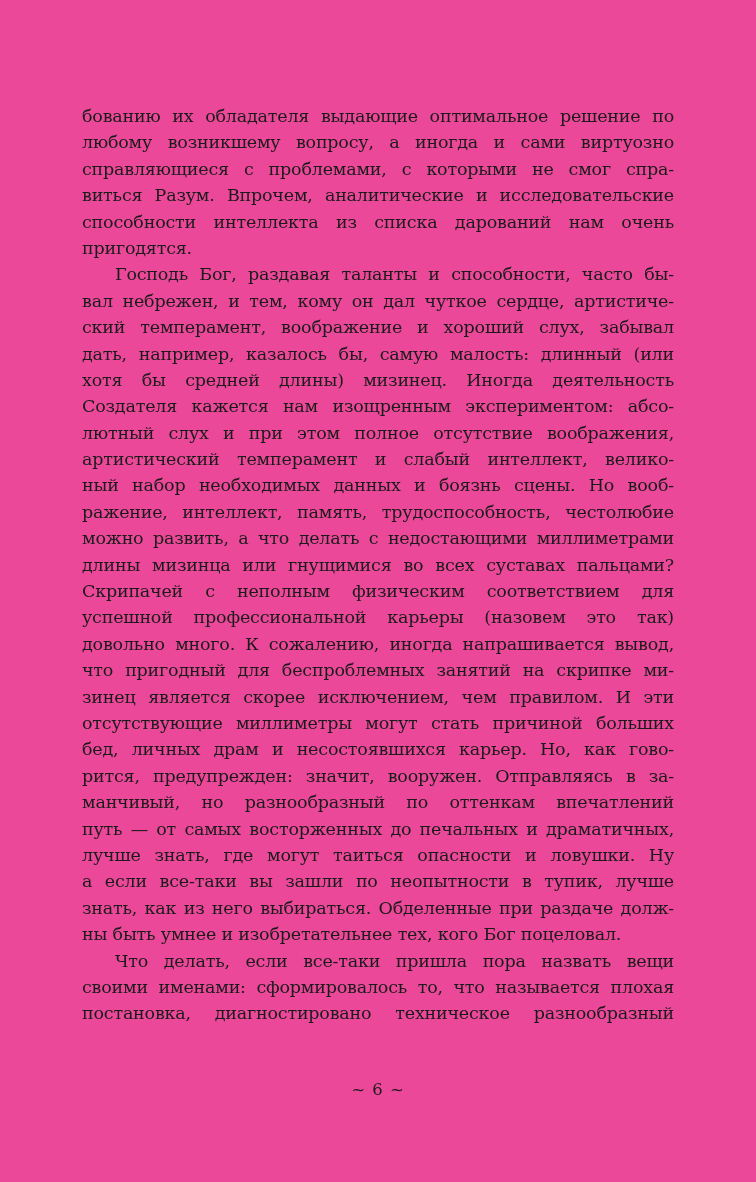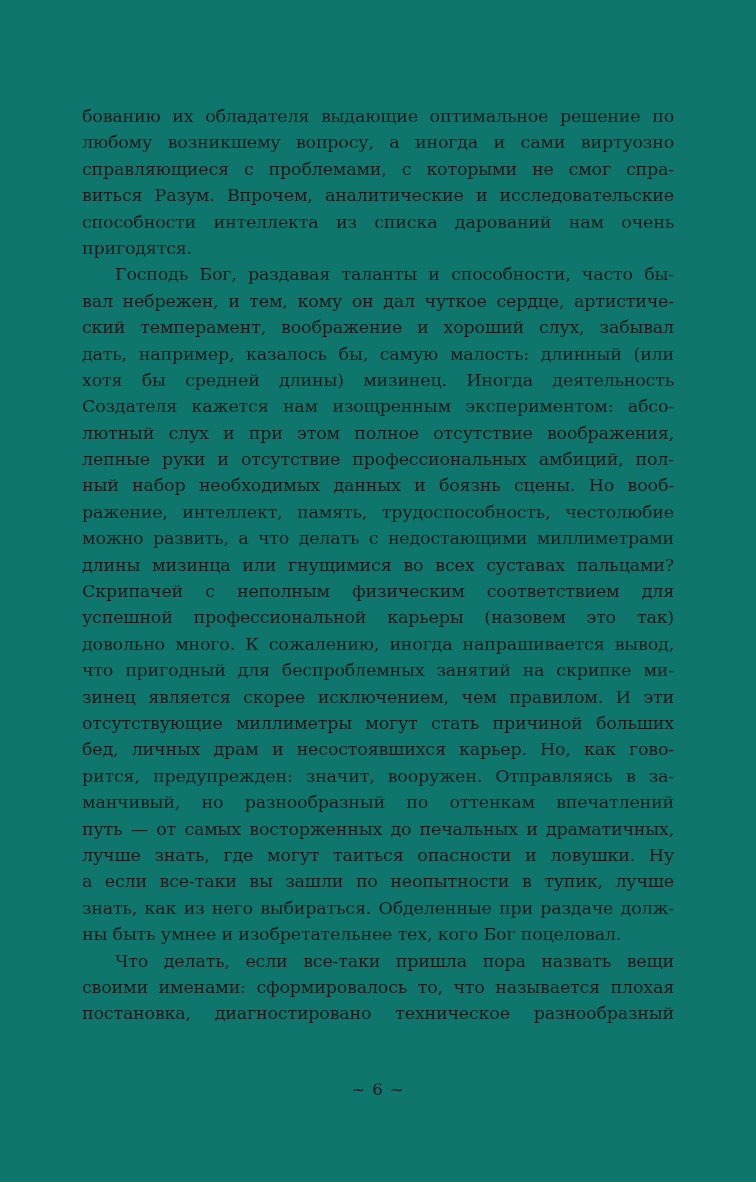--- a/index.html
+++ b/index.html
@@ -11,21 +11,21 @@
     height: 1182px;
     background: #ffffff;
     font-family: "DejaVu Serif", serif;
     color: #1b1b1b;
     position: relative;
     overflow: hidden;
   }
   .page {
     position: absolute;
     inset: 0;
-    background: #0f766e;
+    background: #ec4899;
   }
   .text-block {
     position: absolute;
     left: 82px;
     top: 103px;
     width: 592px;
     font-size: 17.5px;
     line-height: 26.4px;
     letter-spacing: -0.2px;
   }
@@ -65,21 +65,21 @@
       <div class="line"><span>виться Разум. Впрочем, аналитические и исследовательские</span></div>
       <div class="line"><span>способности интеллекта из списка дарований нам очень</span></div>
       <div class="line para-end"><span>пригодятся.</span></div>
       <div class="line indent"><span>Господь Бог, раздавая таланты и способности, часто бы-</span></div>
       <div class="line"><span>вал небрежен, и тем, кому он дал чуткое сердце, артистиче-</span></div>
       <div class="line"><span>ский темперамент, воображение и хороший слух, забывал</span></div>
       <div class="line"><span>дать, например, казалось бы, самую малость: длинный (или</span></div>
       <div class="line"><span>хотя бы средней длины) мизинец. Иногда деятельность</span></div>
       <div class="line"><span>Создателя кажется нам изощренным экспериментом: абсо-</span></div>
       <div class="line"><span>лютный слух и при этом полное отсутствие воображения,</span></div>
-      <div class="line"><span>лепные руки и отсутствие профессиональных амбиций, пол-</span></div>
+      <div class="line"><span>артистический темперамент и слабый интеллект, велико-</span></div>
       <div class="line"><span>ный набор необходимых данных и боязнь сцены. Но вооб-</span></div>
       <div class="line"><span>ражение, интеллект, память, трудоспособность, честолюбие</span></div>
       <div class="line"><span>можно развить, а что делать с недостающими миллиметрами</span></div>
       <div class="line"><span>длины мизинца или гнущимися во всех суставах пальцами?</span></div>
       <div class="line"><span>Скрипачей с неполным физическим соответствием для</span></div>
       <div class="line"><span>успешной профессиональной карьеры (назовем это так)</span></div>
       <div class="line"><span>довольно много. К сожалению, иногда напрашивается вывод,</span></div>
       <div class="line"><span>что пригодный для беспроблемных занятий на скрипке ми-</span></div>
       <div class="line"><span>зинец является скорее исключением, чем правилом. И эти</span></div>
       <div class="line"><span>отсутствующие миллиметры могут стать причиной больших</span></div>

